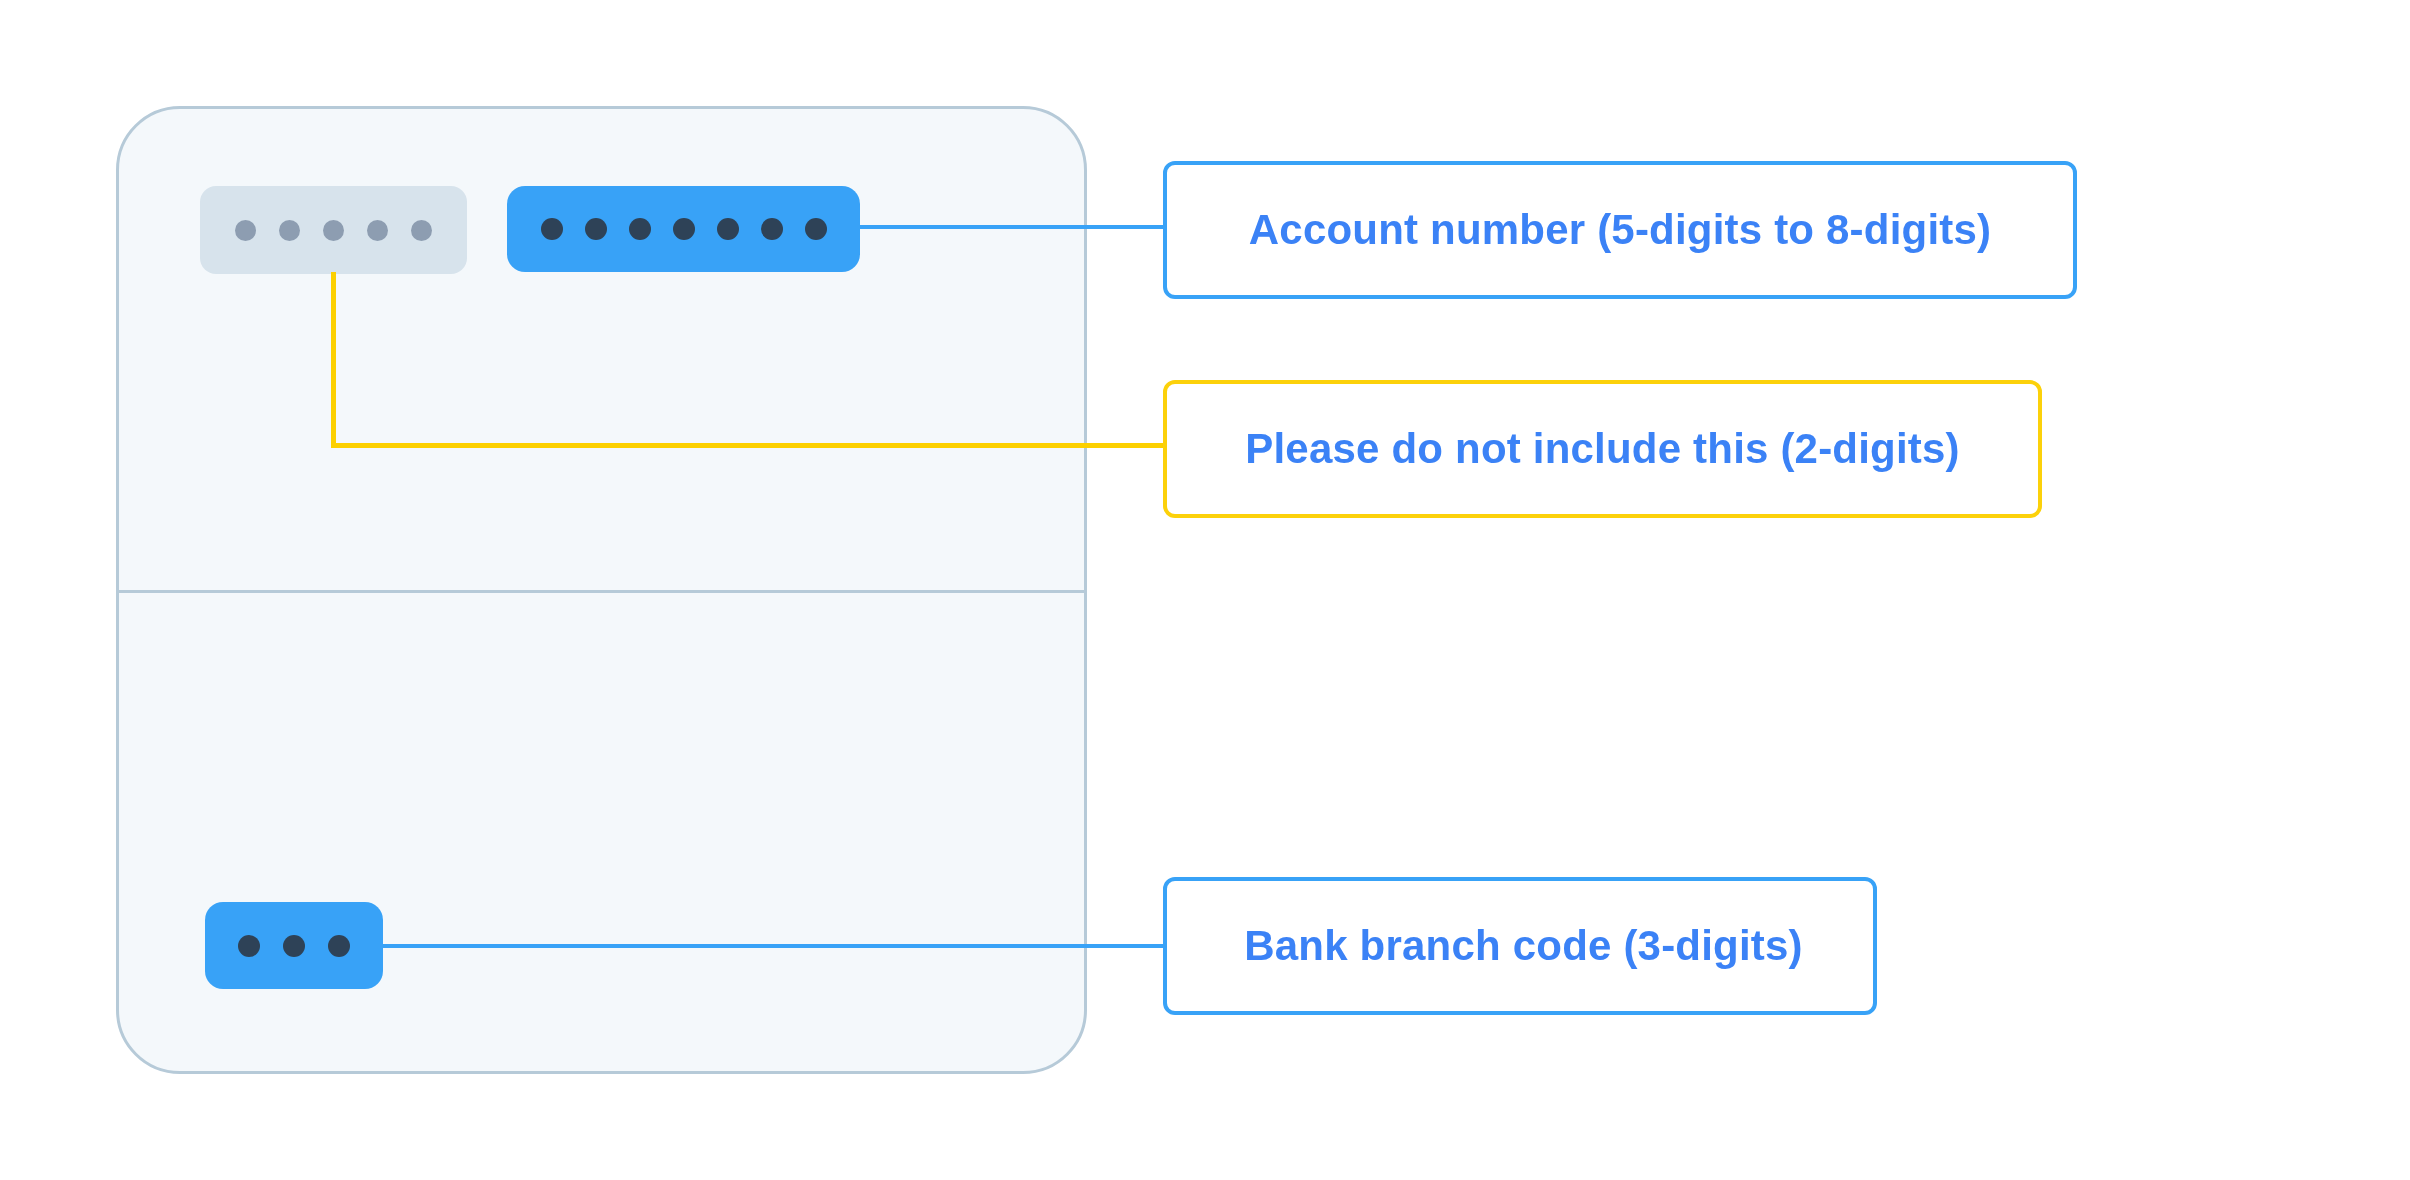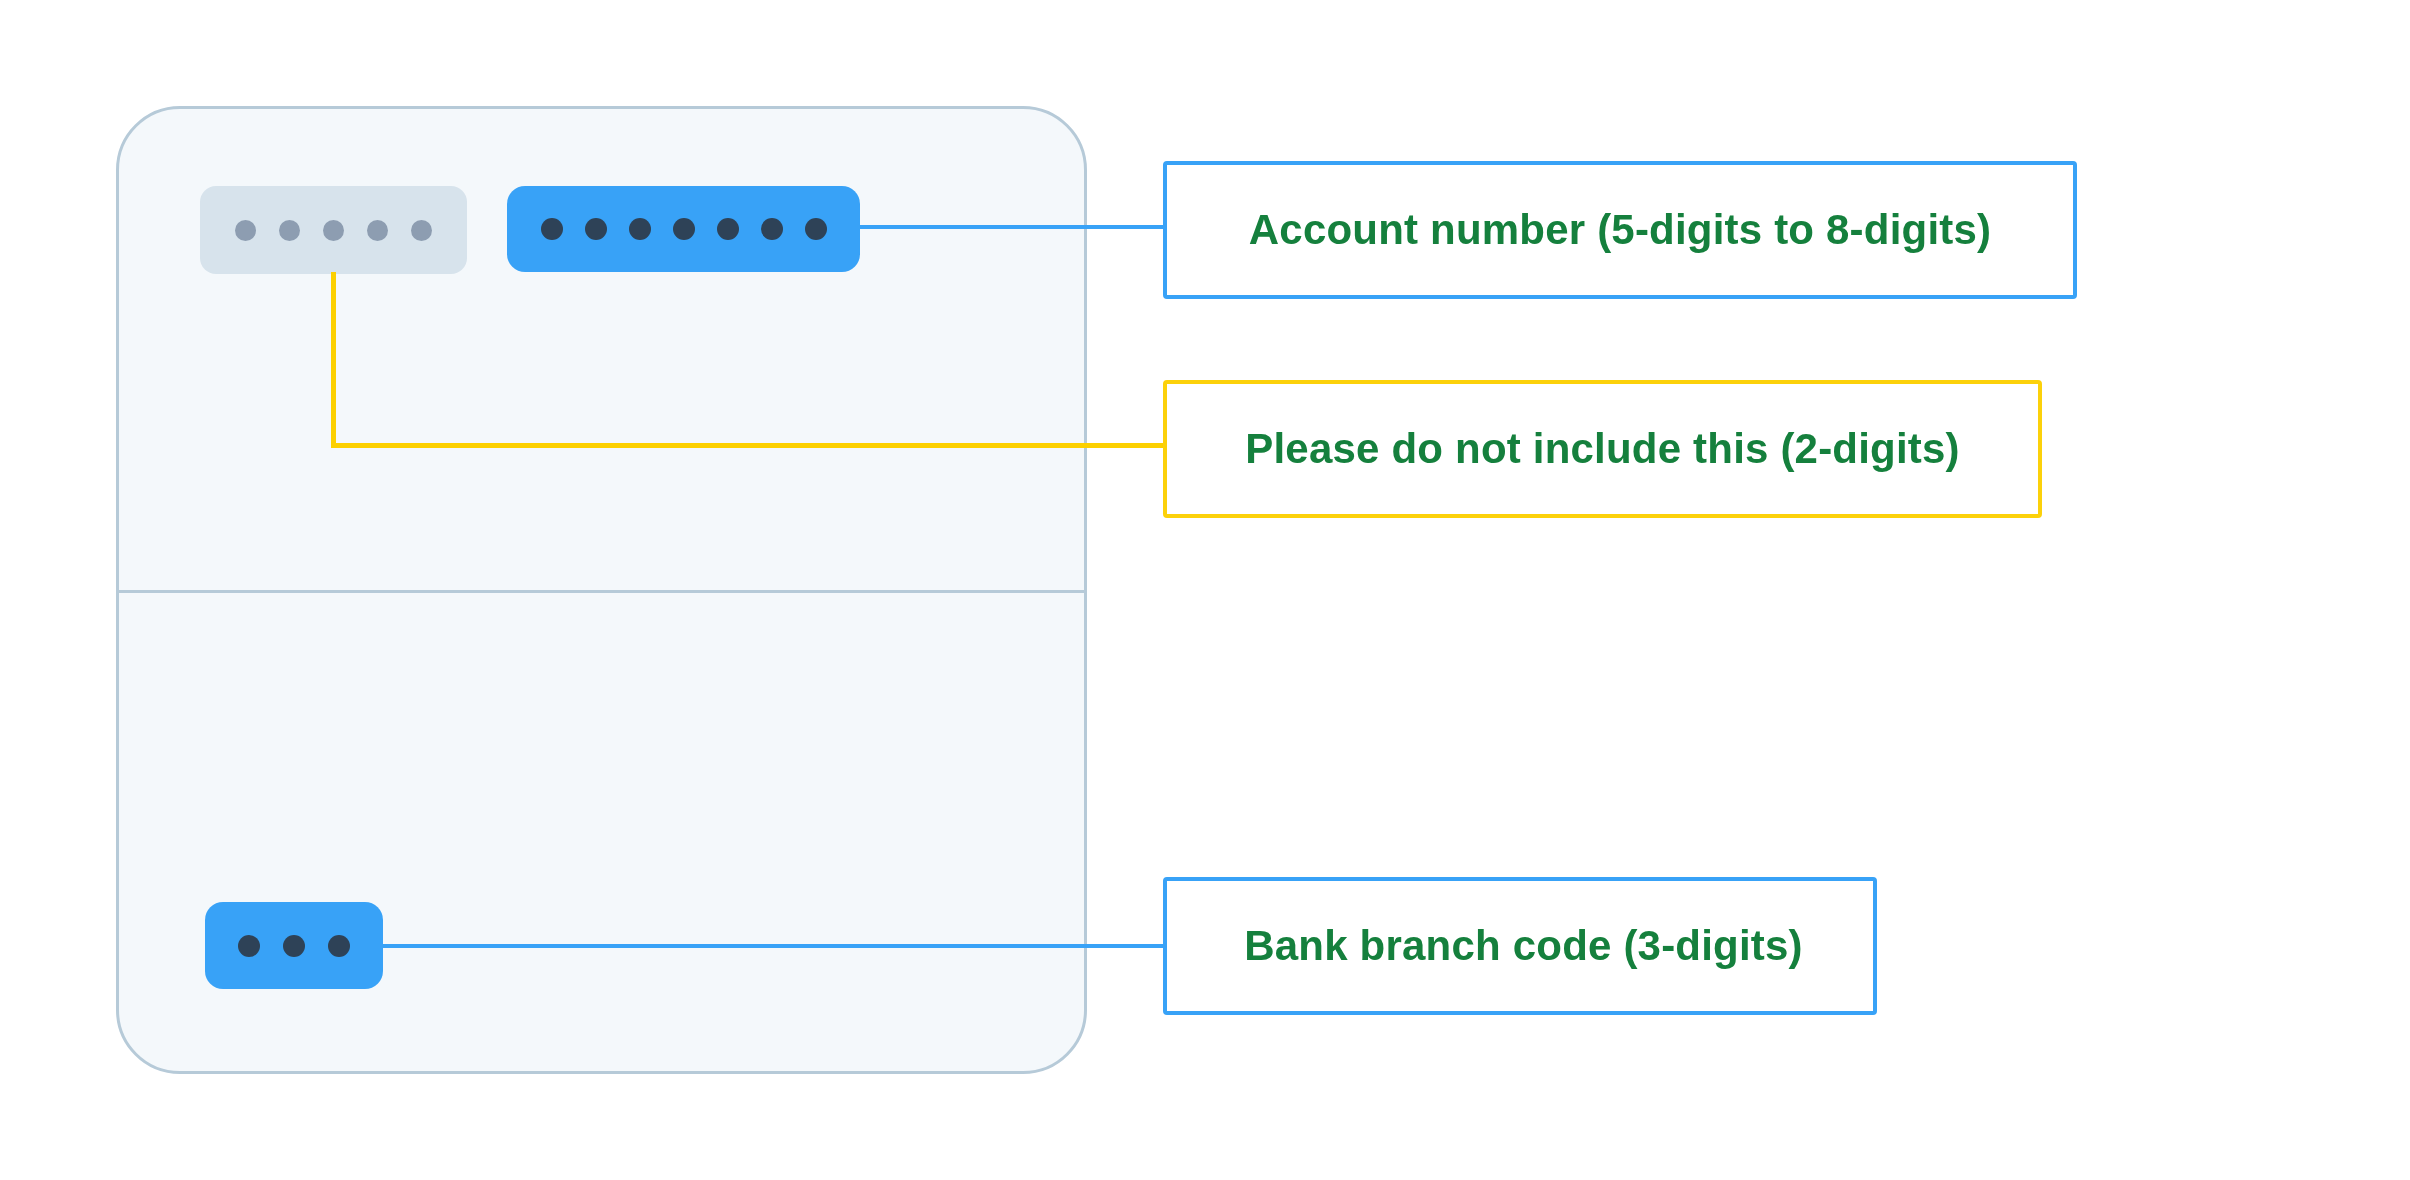--- a/index.html
+++ b/index.html
@@ -72,25 +72,25 @@
   .line-yellow-h     { left: 331px; top: 443px; width: 836px; height: 5px; background: #FCD000; }
   .line-blue-branch  { left: 383px; top: 944px; width: 784px; height: 4px; background: #38A2F7; }
 
   
   .callout {
     position: absolute;
     box-sizing: border-box;
     height: 138px;
     background: #ffffff;
     border: 4px solid #38A2F7;
-    border-radius: 4px;
+    border-radius: 12px;
     display: flex;
     align-items: center;
     justify-content: center;
-    color: #15803d;
+    color: #3b82f6;
     font-size: 42px;
     font-weight: 700;
     letter-spacing: 0.2px;
     white-space: nowrap;
   }
   .callout-account { left: 1163px; top: 161px; width: 914px; }
   .callout-warning { left: 1163px; top: 380px; width: 879px; border-color: #FCD10A; }
   .callout-branch  { left: 1163px; top: 877px; width: 714px; padding-left: 7px; }
 </style>
 </head>

